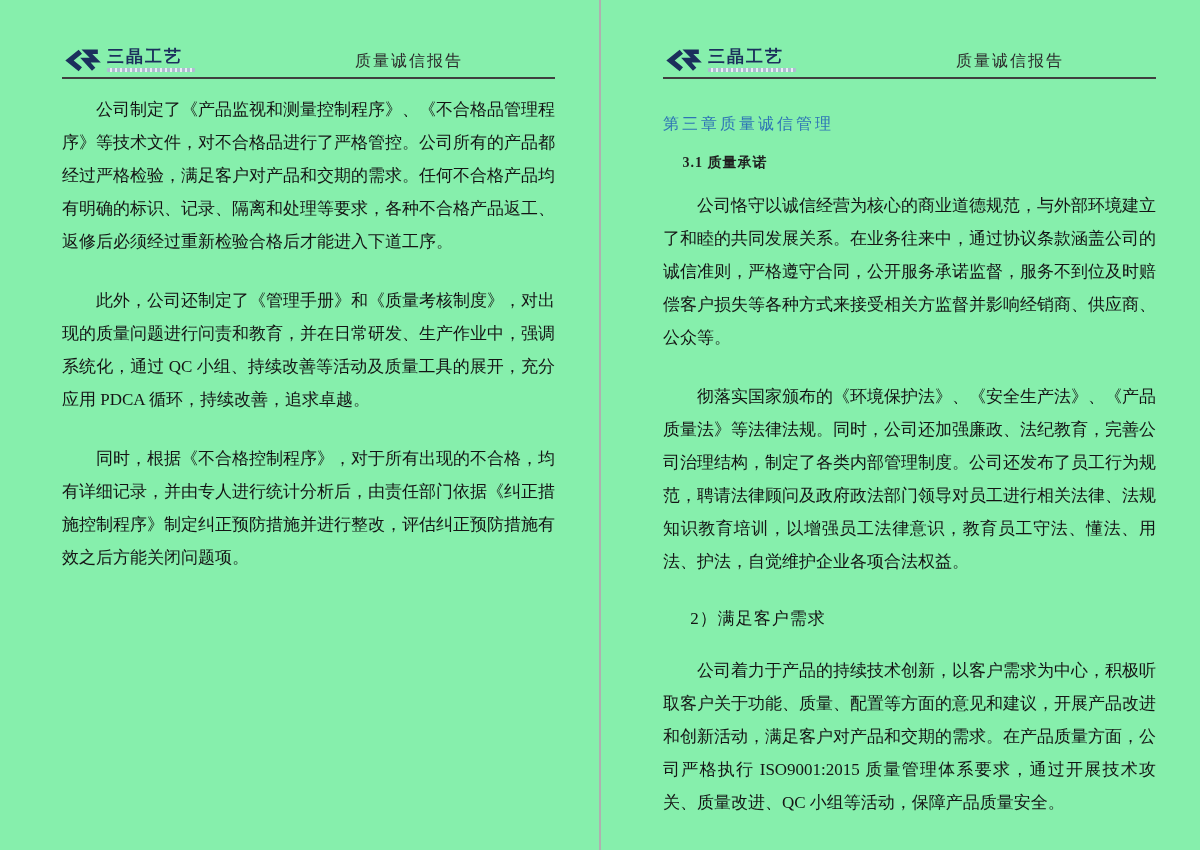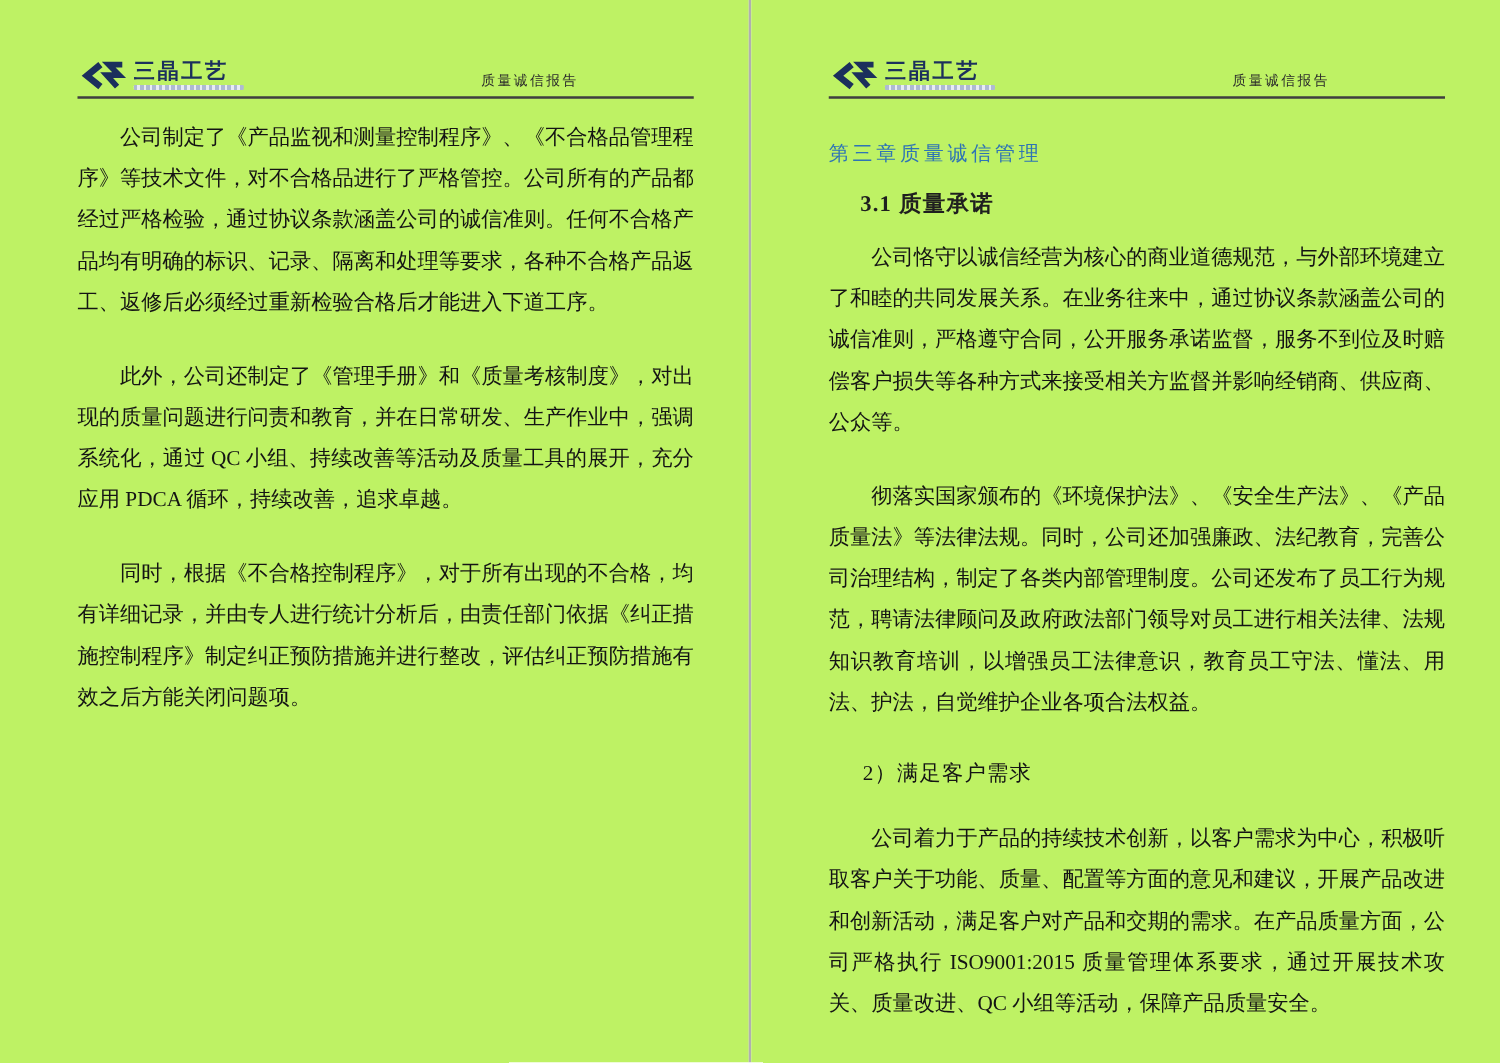--- a/index.html
+++ b/index.html
@@ -4,61 +4,61 @@
 <style>
   html,body{margin:0;padding:0;background:#ffffff;}
   body{
     width:1200px;height:850px;overflow:hidden;
     font-family:"Liberation Serif","DejaVu Serif",serif;
     color:#1a1a1a;
   }
   .spread{display:flex;width:1200px;height:850px;background:#fff;}
   .page{
     width:599px;height:850px;box-sizing:border-box;
-    padding:40px 44px 0 62px;background:#bef264;
+    padding:40px 44px 0 62px;background:#86efac;
   }
   .page-divider{width:2px;height:850px;background:#b0b0b0;flex:0 0 2px;}
 
   
   .page-header{
     display:flex;justify-content:space-between;align-items:flex-end;
     border-bottom:2px solid #3f3f3f;padding-bottom:3px;height:34px;
   }
   .logo{display:flex;align-items:flex-start;gap:5px;}
   .logo-icon{width:40px;height:27px;flex:0 0 40px;}
   .logo-textwrap{display:flex;flex-direction:column;}
   .logo-title{
     font-family:"Liberation Sans","DejaVu Sans",sans-serif;
     font-size:17px;font-weight:bold;color:#1b2f5c;letter-spacing:2px;line-height:19px;
   }
   .logo-subtext{
     width:88px;height:4px;margin-top:2px;border-radius:1px;
     background:repeating-linear-gradient(90deg,#aebad2 0 3px,#e8ecf4 3px 5px);
   }
   .doc-label{
-    font-size:11px;color:#2b2b2b;letter-spacing:2px;
+    font-size:16px;color:#2b2b2b;letter-spacing:2px;
     margin-right:92px;padding-bottom:2px;white-space:nowrap;
   }
 
   
   .page-body{padding-top:14px;}
   p.para{
     margin:0 0 26px 0;
     font-size:17px;line-height:33px;
     text-align:justify;text-justify:inter-ideograph;
     text-indent:2em;color:#141414;
   }
   .chapter-title{
     margin:16px 0 10px 0;text-align:left;
     color:#2e74b5;font-size:16px;font-weight:normal;letter-spacing:3px;
     line-height:30px;
   }
   .section-title{
     margin:8px 0 12px 0;padding-left:1.4em;
-    font-size:18px;font-weight:bold;color:#1f1f1f;letter-spacing:1px;
+    font-size:14px;font-weight:bold;color:#1f1f1f;letter-spacing:1px;
     line-height:28px;
   }
   .sub-heading{
     margin:0 0 20px 0;padding-left:1.6em;
     font-size:17px;color:#141414;letter-spacing:1px;line-height:30px;
   }
 </style>
 </head>
 <body>
 
@@ -73,21 +73,21 @@
         </svg>
         <div class="logo-textwrap">
           <span class="logo-title">三晶工艺</span>
           <span class="logo-subtext"></span>
         </div>
       </div>
       <span class="doc-label">质量诚信报告</span>
     </div>
 
     <div class="page-body">
-      <p class="para">公司制定了《产品监视和测量控制程序》、《不合格品管理程序》等技术文件，对不合格品进行了严格管控。公司所有的产品都经过严格检验，通过协议条款涵盖公司的诚信准则。任何不合格产品均有明确的标识、记录、隔离和处理等要求，各种不合格产品返工、返修后必须经过重新检验合格后才能进入下道工序。</p>
+      <p class="para">公司制定了《产品监视和测量控制程序》、《不合格品管理程序》等技术文件，对不合格品进行了严格管控。公司所有的产品都经过严格检验，满足客户对产品和交期的需求。任何不合格产品均有明确的标识、记录、隔离和处理等要求，各种不合格产品返工、返修后必须经过重新检验合格后才能进入下道工序。</p>
       <p class="para">此外，公司还制定了《管理手册》和《质量考核制度》，对出现的质量问题进行问责和教育，并在日常研发、生产作业中，强调系统化，通过 QC 小组、持续改善等活动及质量工具的展开，充分应用 PDCA 循环，持续改善，追求卓越。</p>
       <p class="para">同时，根据《不合格控制程序》，对于所有出现的不合格，均有详细记录，并由专人进行统计分析后，由责任部门依据《纠正措施控制程序》制定纠正预防措施并进行整改，评估纠正预防措施有效之后方能关闭问题项。</p>
     </div>
   </div>
 
   <div class="page-divider"></div>
 
   <div class="page">
     <div class="page-header">
       <div class="logo">

